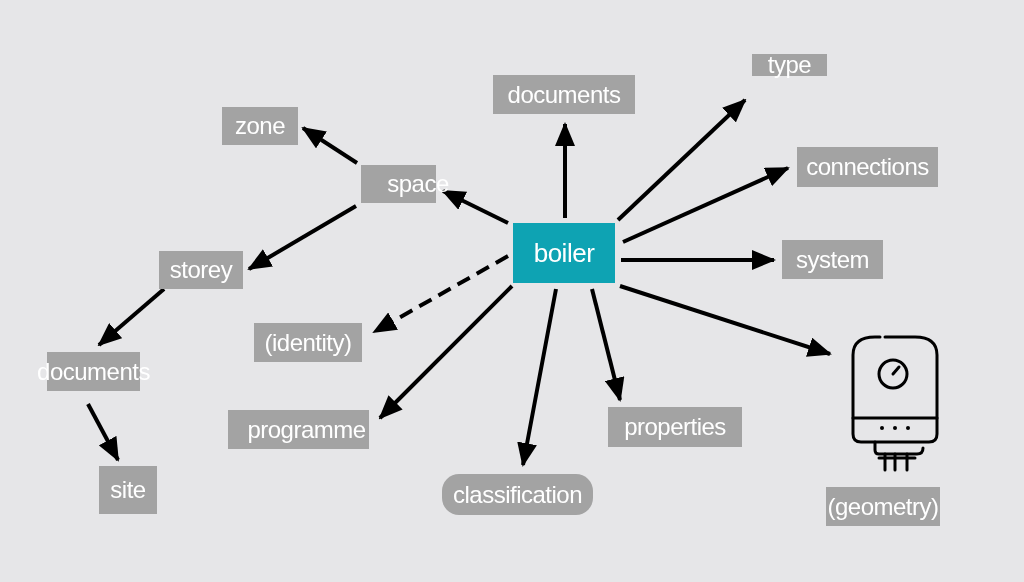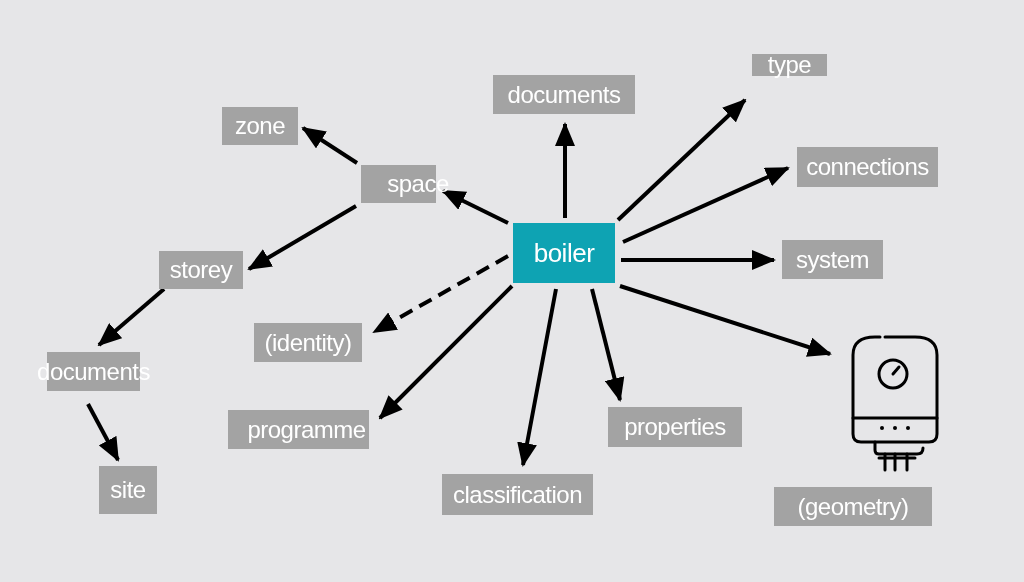--- a/index.html
+++ b/index.html
@@ -47,22 +47,22 @@
 <div class="node" style="left:797px;top:147px;width:141px;height:40px;text-align:right;">connections</div>
 <div class="node" style="left:782px;top:240px;width:101px;height:39px;">system</div>
 <div class="node" style="left:222px;top:107px;width:76px;height:38px;">zone</div>
 <div class="node" style="left:361px;top:165px;width:75px;height:38px;padding-left:39px;">space</div>
 <div class="node" style="left:159px;top:251px;width:84px;height:38px;">storey</div>
 <div class="node" style="left:47px;top:352px;width:93px;height:39px;">documents</div>
 <div class="node" style="left:99px;top:466px;width:58px;height:48px;">site</div>
 <div class="node" style="left:254px;top:323px;width:108px;height:39px;">(identity)</div>
 <div class="node" style="left:228px;top:410px;width:141px;height:39px;padding-left:16px;">programme</div>
 <div class="node" style="left:608px;top:407px;width:134px;height:40px;text-align:right;">properties</div>
-<div class="node" style="left:442px;top:474px;width:151px;height:41px;">classification</div>
-<div class="node" style="left:774px;top:487px;width:158px;height:39px;">(geometry)</div>
+<div class="node" style="left:442px;top:474px;width:151px;height:41px;border-radius:17px;">classification</div>
+<div class="node" style="left:826px;top:487px;width:114px;height:39px;">(geometry)</div>
 <div class="node main" style="left:513px;top:223px;width:102px;height:60px;">boiler</div>
 
 <svg class="icon" style="left:845px;top:330px;" width="100" height="150" viewBox="0 0 100 150">
   <g stroke="#000" stroke-width="3" fill="none" stroke-linecap="round" stroke-linejoin="round">
     <path d="M35,7 L30,7 Q8,7 8,25 L8,104 Q8,112 16,112 L84,112 Q92,112 92,104 L92,25 Q92,7 70,7 L40,7"></path>
     <line x1="8" y1="88" x2="92" y2="88"></line>
     <circle cx="48" cy="44" r="14"></circle>
     <line x1="48" y1="44" x2="54" y2="37"></line>
     <path d="M30,112 L30,120 Q30,124 34,124 L72,124 Q78,124 78,118"></path>
     <line x1="40" y1="124" x2="40" y2="140"></line>

